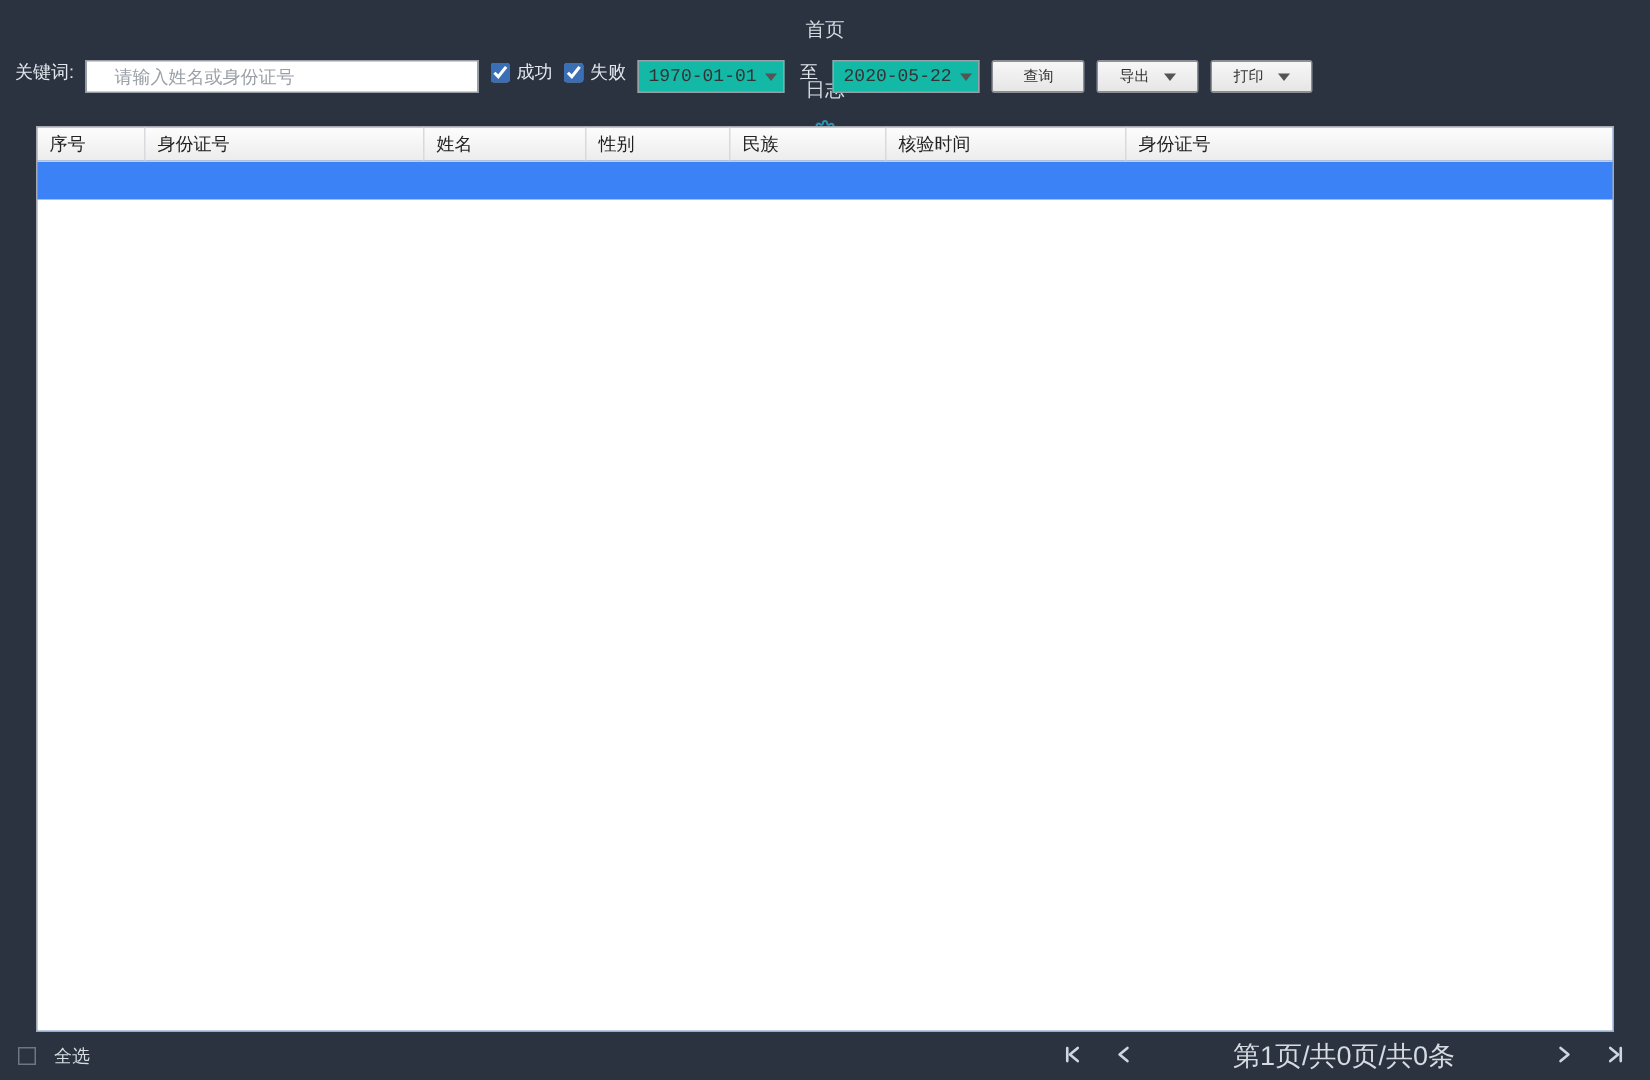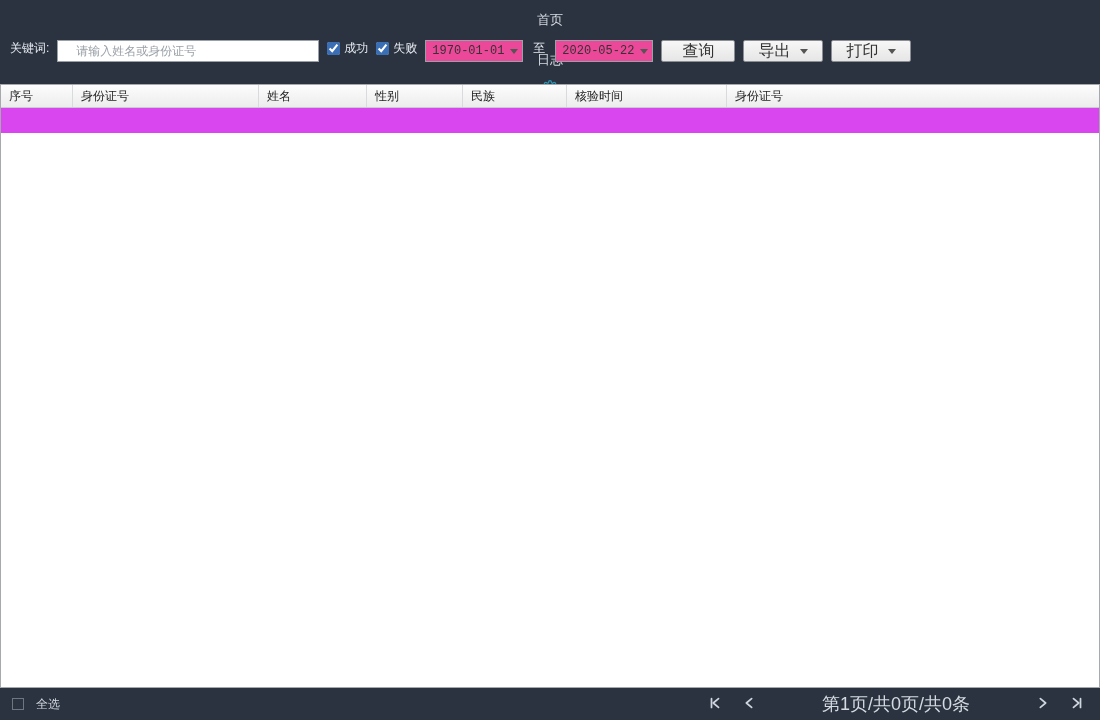--- a/index.html
+++ b/index.html
@@ -15,30 +15,30 @@
   .winbtn svg { width: 16px; height: 16px; }
   .winbtn.close svg { width: 14px; height: 14px; }
 
   
   .filterbar { height: 44px; display: flex; align-items: flex-start; gap: 8px; padding: 0 10px; color: #e4e8ee; }
   .filterbar .label { font-size: 12px; color: #e4e8ee; }
   .keyword-input { width: 262px; height: 22px; border: 1px solid #9aa0a7; background: #fff; color: #333; padding: 0 18px; font-size: 12px; }
   .keyword-input::placeholder { color: #9aa0a7; }
   .chk { display: flex; align-items: center; gap: 4px; color: #e4e8ee; }
   .chk input { width: 13px; height: 13px; accent-color: #3b6fb5; }
-  .datebox { display: flex; align-items: center; height: 22px; background: #ec4899; border: 1px solid #9aa0a7; padding: 0 4px 0 6px; color: #333; font-family: "Courier New", monospace; gap: 6px;}
+  .datebox { display: flex; align-items: center; height: 22px; background: #14b8a6; border: 1px solid #9aa0a7; padding: 0 4px 0 6px; color: #333; font-family: "Courier New", monospace; gap: 6px;}
   .datebox .date-text { font-size: 12px; }
   .datebox .arrow { width: 0; height: 0; border-left: 4px solid transparent; border-right: 4px solid transparent; border-top: 5px solid #555; }
   .to { color: #e4e8ee; padding: 0 2px; }
-  .btn { height: 22px; background: linear-gradient(#f7f7f7,#e6e6e6); border: 1px solid #8b8f94; border-radius: 2px; color: #333; font-size: 16px; display: flex; align-items: center; padding: 0 14px; gap: 10px; cursor: default; }
+  .btn { height: 22px; background: linear-gradient(#f7f7f7,#e6e6e6); border: 1px solid #8b8f94; border-radius: 2px; color: #333; font-size: 10px; display: flex; align-items: center; padding: 0 14px; gap: 10px; cursor: default; }
   .btn .arrow { width: 0; height: 0; border-left: 4px solid transparent; border-right: 4px solid transparent; border-top: 5px solid #555; }
   .btn.wide { padding: 0 20px; }
 
   
-  .tablewrap { flex: 1; margin: 0 0; background: #d946ef; border: 1px solid #a6a9ad; display: flex; flex-direction: column; gap: 25px; }
+  .tablewrap { flex: 1; margin: 0 24px; background: #3b82f6; border: 1px solid #a6a9ad; display: flex; flex-direction: column; gap: 25px; }
   .thead { display: flex; background: linear-gradient(#fdfdfd,#ececec); border-bottom: 1px solid #c9ccd0; }
   .th { font-size: 12px; color: #222; padding: 4px 8px; border-right: 1px solid #d8dadd; height: 22px; line-height: 14px;}
   .th.last { border-right: none; flex: 1;}
   .tbody { flex: 1; background: #fff; }
 
   
   .footer { height: 32px; display: flex; align-items: center; padding: 0 12px; color: #d6dbe2; gap: 12px; }
   .footer .chk-sq { width: 12px; height: 12px; border: 1px solid #6f7680; background: #2b3340; display: inline-block; }
   .footer .spacer { flex: 1; }
   .pagerbtn { width: 22px; height: 22px; display: flex; align-items: center; justify-content: center; color: #cfd6df; }

